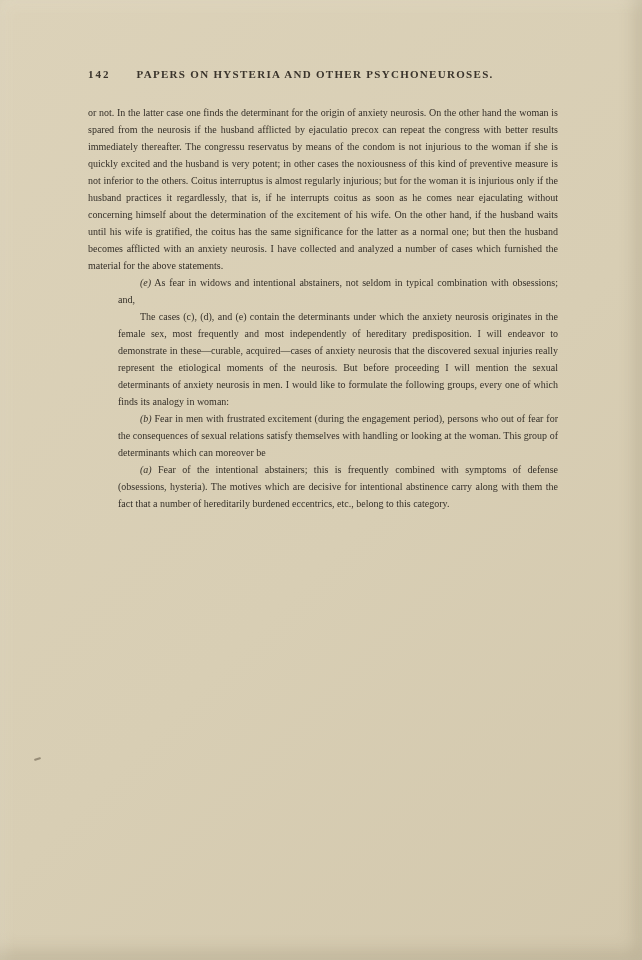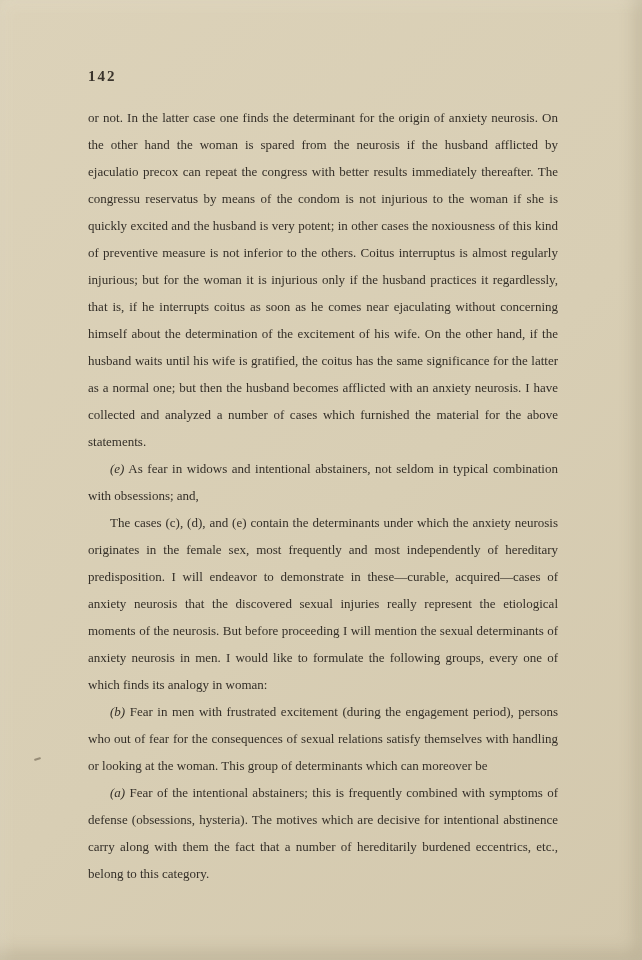--- a/index.html
+++ b/index.html
@@ -22,46 +22,47 @@
     box-sizing: border-box;
     color: #35302a;
   }
   .header {
     position: absolute;
     top: 68px;
     left: 88px;
     width: 470px;
     display: flex;
     align-items: baseline;
-    font-size: 15px;
+    font-size: 11px;
     letter-spacing: 1.3px;
     font-weight: bold;
     color: #3a342c;
     white-space: nowrap;
   }
   .header .pagenum {
     margin-right: 26px;
     letter-spacing: 2px;
   }
   .body-block {
     position: absolute;
     top: 104px;
     left: 88px;
     width: 470px;
-    font-size: 13px;
-    line-height: 27px;
+    font-size: 10px;
+    line-height: 17px;
     text-align: justify;
     color: #342f28;
   }
   .body-block p {
     margin: 0;
     padding: 0;
   }
   .body-block p.indent {
     text-indent: 22px;
+    margin-left: 30px;
   }
   .plabel {
     font-style: italic;
   }
   .margin-speck {
     position: absolute;
     left: 34px;
     top: 758px;
     width: 7px;
     height: 2px;
@@ -70,20 +71,21 @@
     border-radius: 1px;
   }
 </style>
 </head>
 <body>
 
 <div class="page">
 
   <div class="header">
     <span class="pagenum">142</span>
+    <span class="running-title">PAPERS ON HYSTERIA AND OTHER PSYCHONEUROSES.</span>
   </div>
 
   <div class="body-block">
 
     <p class="noindent"><span>or not.  In the latter case one finds the determinant for the origin of anxiety neurosis.  On the other hand the woman is spared from the neurosis if the husband afflicted by ejaculatio precox can repeat the congress with better results immediately thereafter. The congressu reservatus by means of the condom is not injurious to the woman if she is quickly excited and the husband is very potent; in other cases the noxiousness of this kind of preventive measure is not inferior to the others.  Coitus interruptus is almost regularly injurious; but for the woman it is injurious only if the husband practices it regardlessly, that is, if he interrupts coitus as soon as he comes near ejaculating without concerning himself about the determination of the excitement of his wife. On the other hand, if the husband waits until his wife is gratified, the coitus has the same significance for the latter as a normal one; but then the husband becomes afflicted with an anxiety neurosis.  I have collected and analyzed a number of cases which furnished the material for the above statements.</span></p>
 
     <p class="indent"><span class="plabel">(e)</span> <span>As fear in widows and intentional abstainers, not seldom in typical combination with obsessions; and,</span></p>
 
 
     <p class="indent"><span>The cases (c), (d), and (e) contain the determinants under which the anxiety neurosis originates in the female sex, most frequently and most independently of hereditary predisposition. I will endeavor to demonstrate in these—curable, acquired—cases of anxiety neurosis that the discovered sexual injuries really represent the etiological moments of the neurosis.  But before proceeding I will mention the sexual determinants of anxiety neurosis in men.  I would like to formulate the following groups, every one of which finds its analogy in woman:</span></p>

